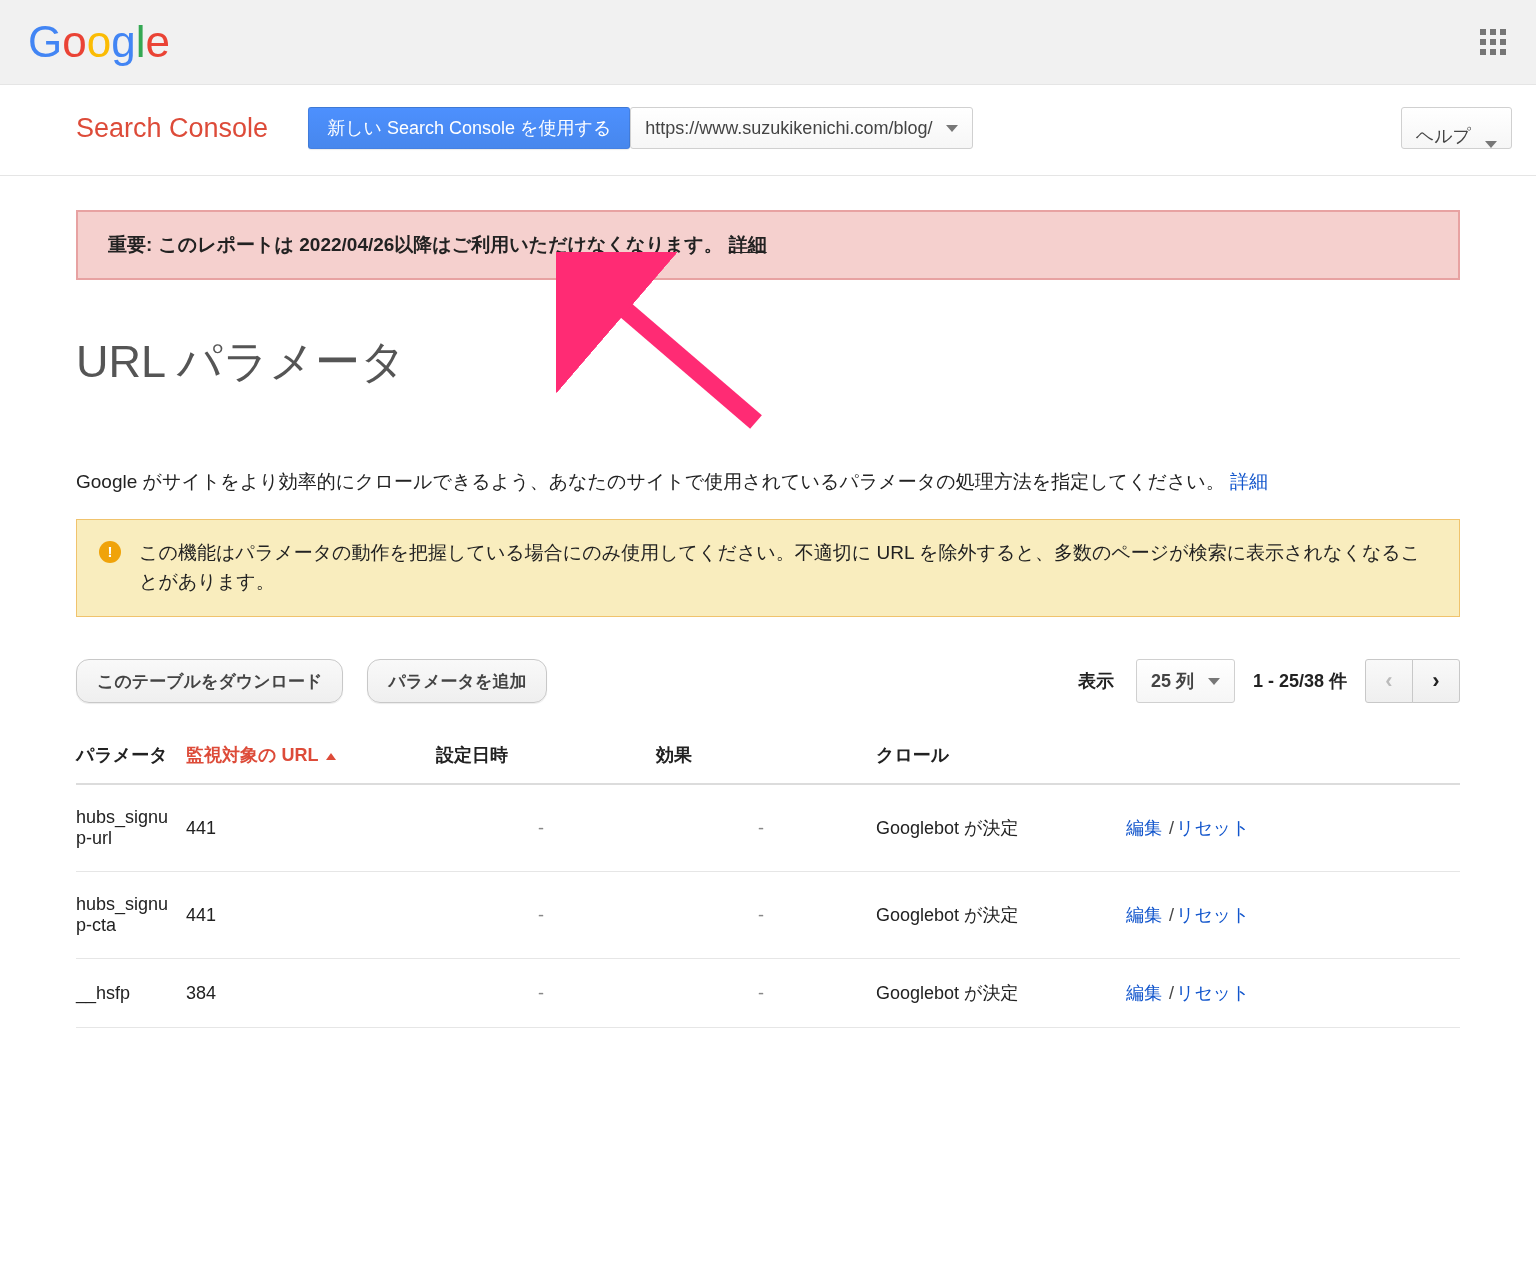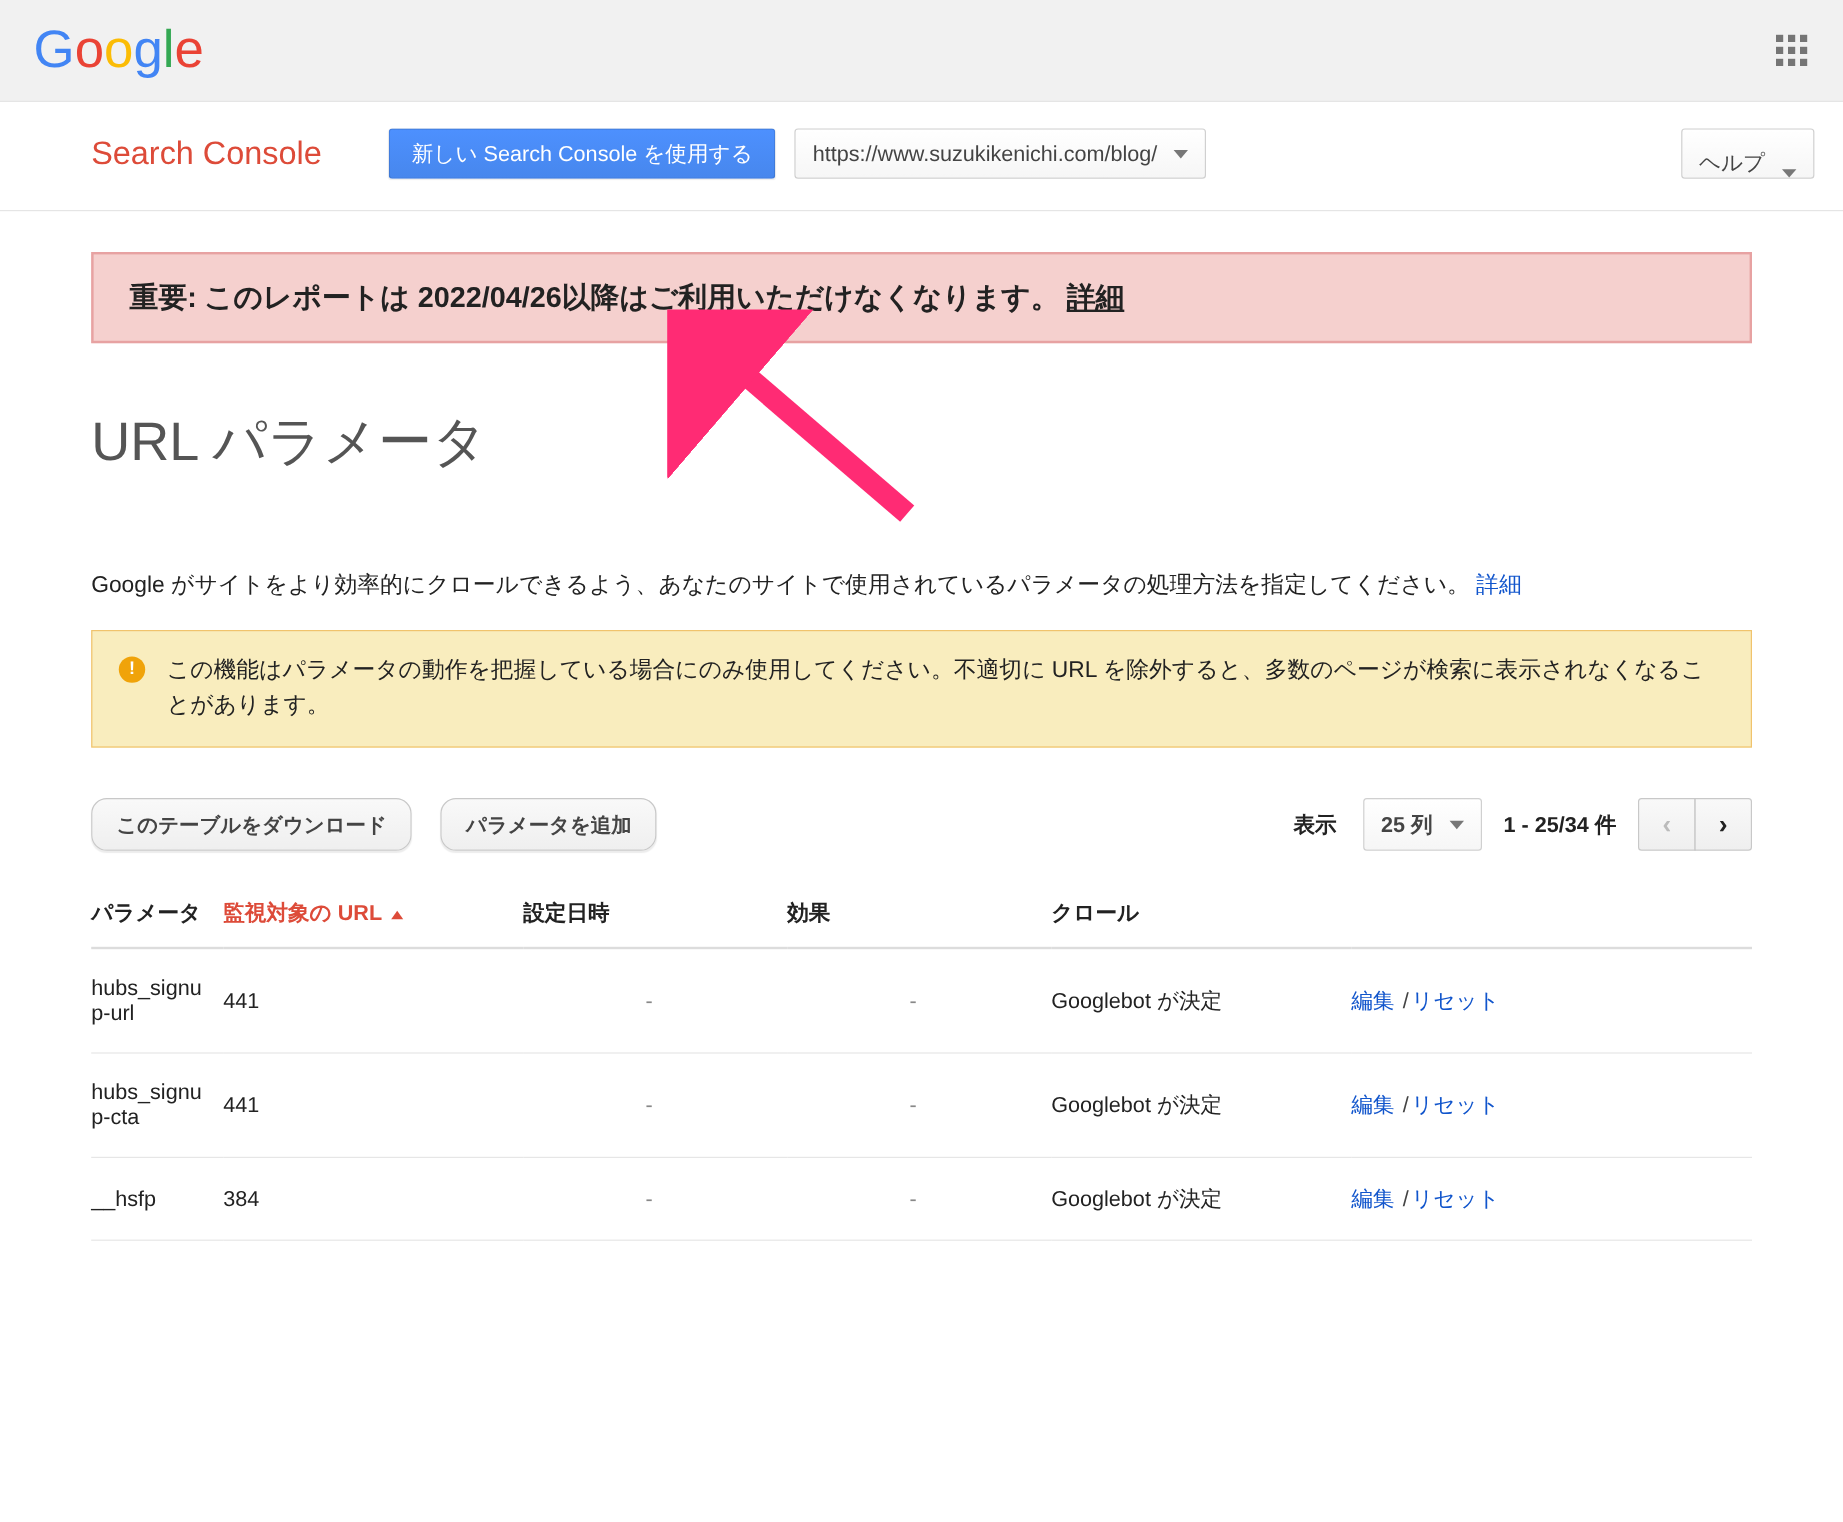--- a/index.html
+++ b/index.html
@@ -37,21 +37,20 @@
     cursor: pointer;
   }
   .apps-icon div { background:#757575; width:6px; height:6px; }
 
   
   .sub-header {
     display: flex;
     align-items: center;
     padding: 22px 24px 26px 76px;
     border-bottom: 1px solid #e5e5e5;
-    gap: 16px;
   }
   .sc-title { color:#dd4b39; font-size: 27px; font-weight: 400; margin-right: 40px; white-space: nowrap;}
   .btn {
     display: inline-flex; align-items: center; justify-content: center;
     border: 1px solid rgba(0,0,0,0.1);
     border-radius: 3px;
     background: linear-gradient(#4d90fe,#4787ed);
     color: #fff;
     font-size: 18px; font-weight: 500;
     height: 42px; padding: 0 18px;
@@ -70,21 +69,21 @@
   .caret { width:0; height:0; border-left:6px solid transparent; border-right:6px solid transparent; border-top:7px solid #777; }
   .push-right { margin-left: auto; }
 
   
   .content { padding: 34px 76px 40px 76px; }
 
   .alert-red {
     border: 2px solid #e7a2a2;
     background: #f5d0ce;
     padding: 20px 30px;
-    font-size: 24px; font-weight:700;
+    font-size: 19px; font-weight:700;
     display:flex; gap:6px; flex-wrap:wrap;
   }
   .alert-red .underline { text-decoration: underline; cursor:pointer;}
 
   
   .arrow-wrap { position: relative; height: 0; }
   .arrow-svg { position:absolute; left:480px; top:-28px; pointer-events:none; }
 
   .page-title { font-size: 45px; color:#555; margin-top: 52px; font-weight:400;}
 
@@ -230,21 +229,21 @@
   <div class="table-toolbar">
     <button class="btn-grey">このテーブルをダウンロード</button>
     <button class="btn-grey">パラメータを追加</button>
 
     <div class="push-right" style="display:flex;align-items:center;gap:18px;">
       <span class="show-label">表示</span>
       <div class="select-like" style="height:44px;font-weight:700;">
         <span>25 列</span>
         <span class="caret"></span>
       </div>
-      <span class="range-label">1 - 25/34 件</span>
+      <span class="range-label">1 - 25/38 件</span>
       <div class="pager">
         <div class="pager-btn disabled">
             <span class="chev">‹</span>
           </div>
         <div class="pager-btn">
             <span class="chev">›</span>
           </div>
       </div>
     </div>
   </div>

